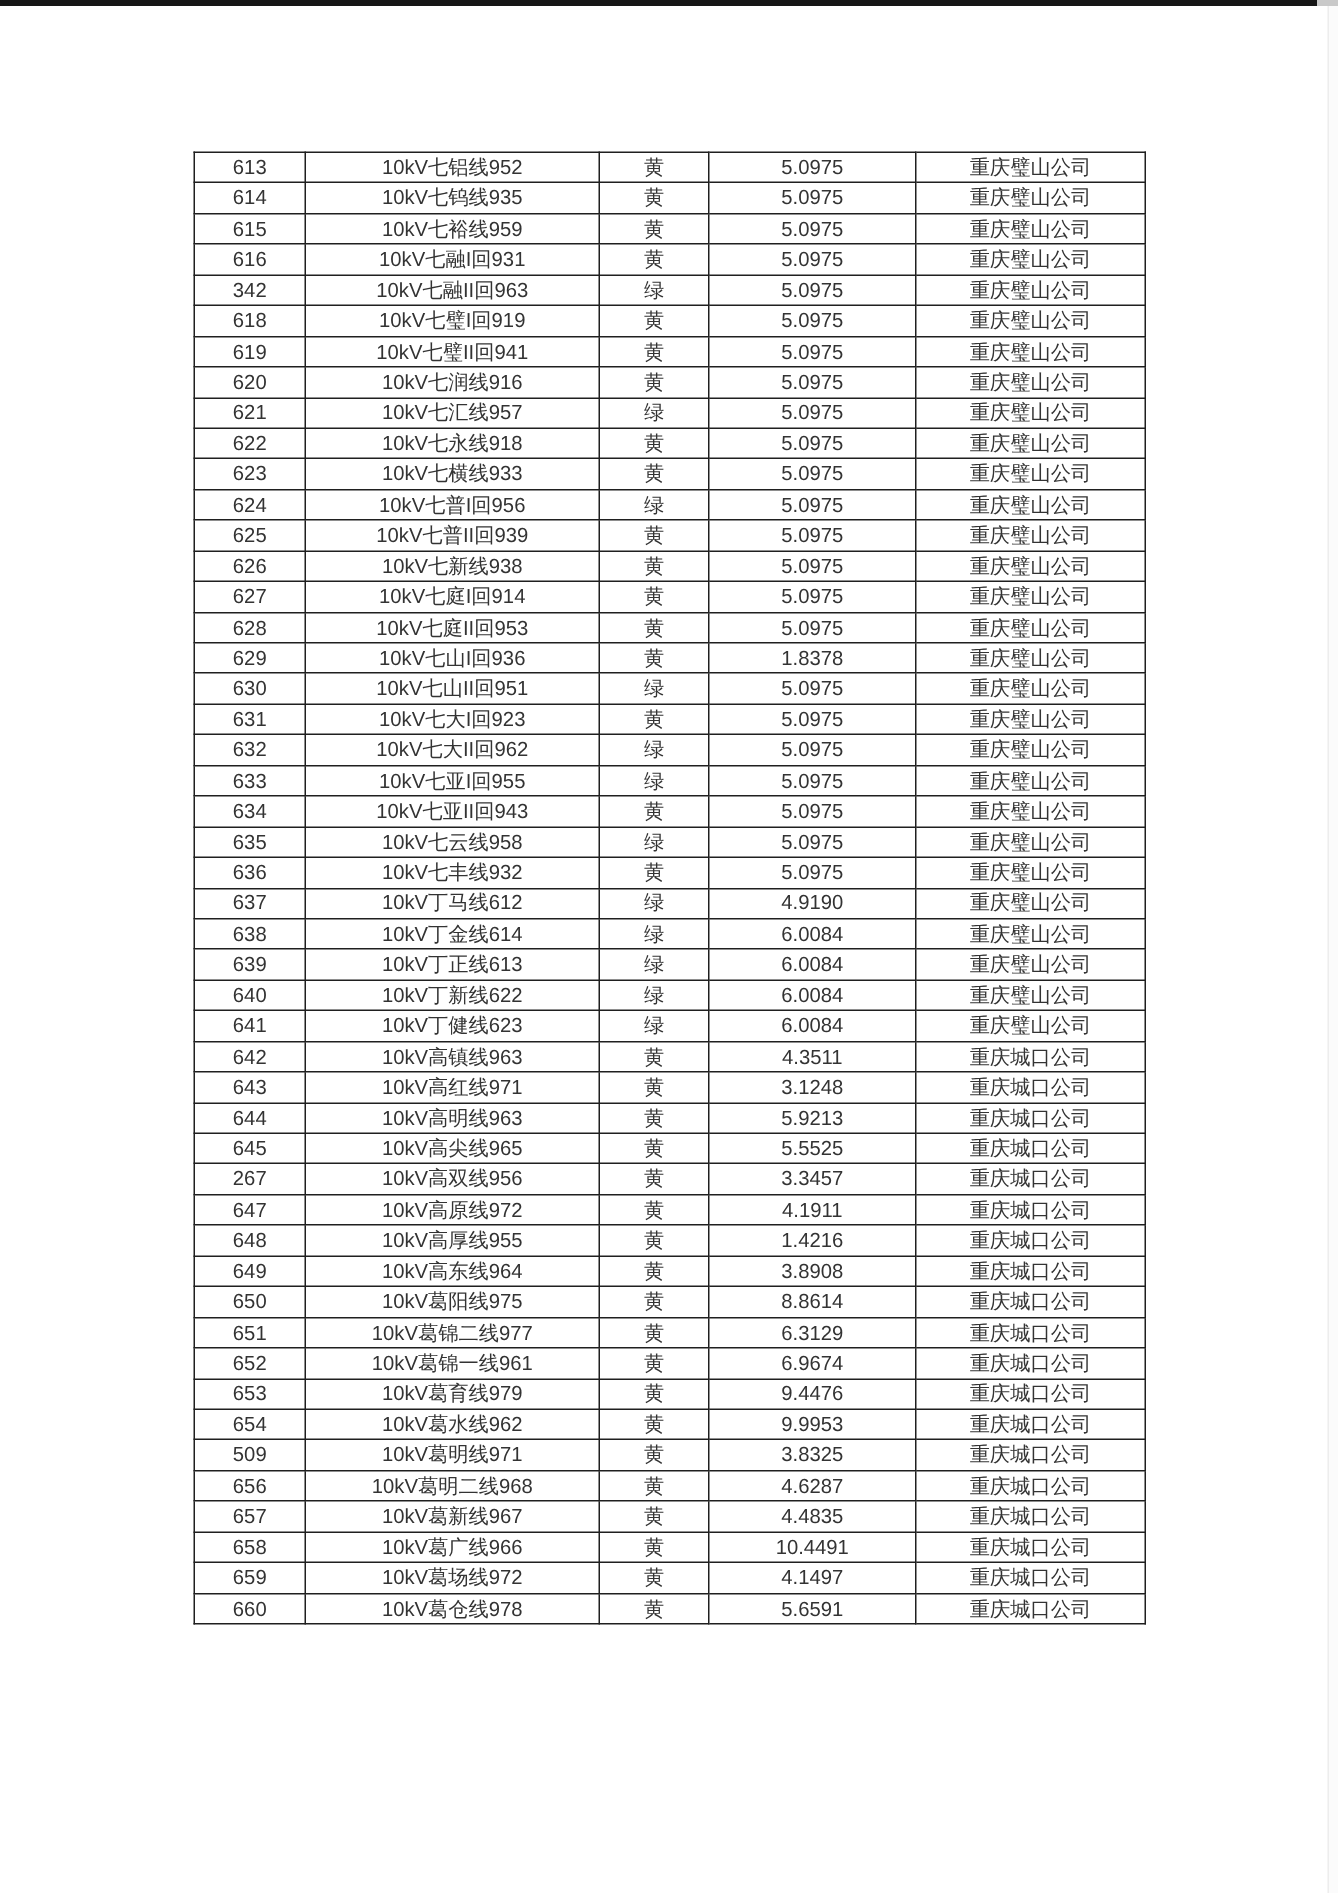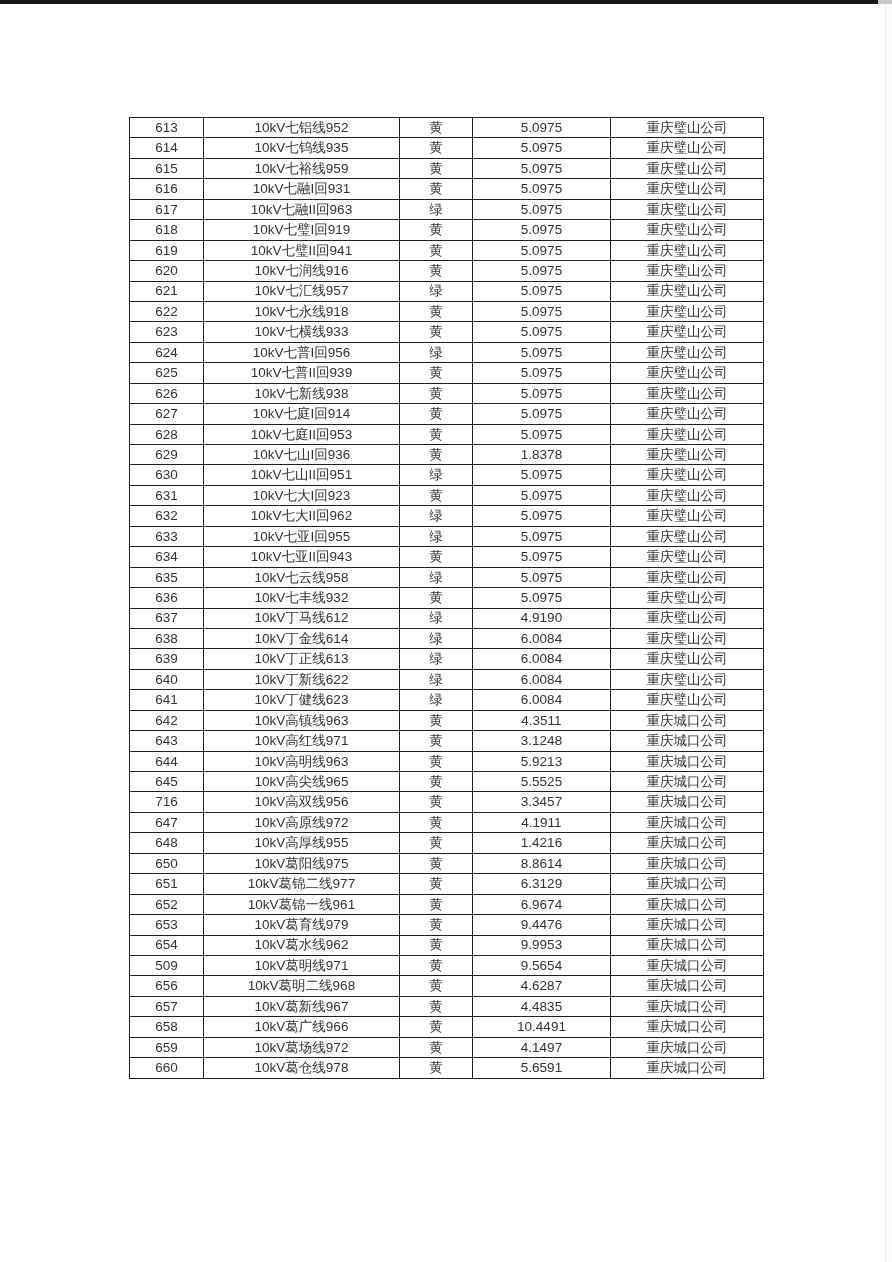--- a/index.html
+++ b/index.html
@@ -24,21 +24,21 @@
   }
   .page-edge {
     position: absolute;
     top: 4px; right: 0;
     width: 7px; height: 1258px;
     background: #fbfbfb;
     border-left: 1px solid #ededed;
   }
   table.data-table {
     position: absolute;
-    left: 129px; top: 117px;
+    left: 129px; top: 101px;
     width: 634px;
     border-collapse: collapse;
     table-layout: fixed;
   }
   table.data-table td {
     border: 1px solid #1f1f1f;
     height: 20.45px;
     text-align: center;
     vertical-align: middle;
     font-size: 13.5px;
@@ -92,21 +92,21 @@
         <td>重庆璧山公司</td>
       </tr>
       <tr>
         <td>616</td>
         <td>10kV七融I回931</td>
         <td>黄</td>
         <td>5.0975</td>
         <td>重庆璧山公司</td>
       </tr>
       <tr>
-        <td>617</td>
+        <td>342</td>
         <td>10kV七融II回963</td>
         <td>绿</td>
         <td>5.0975</td>
         <td>重庆璧山公司</td>
       </tr>
       <tr>
         <td>618</td>
         <td>10kV七璧I回919</td>
         <td>黄</td>
         <td>5.0975</td>
@@ -295,41 +295,48 @@
         <td>重庆城口公司</td>
       </tr>
       <tr>
         <td>645</td>
         <td>10kV高尖线965</td>
         <td>黄</td>
         <td>5.5525</td>
         <td>重庆城口公司</td>
       </tr>
       <tr>
-        <td>716</td>
+        <td>267</td>
         <td>10kV高双线956</td>
         <td>黄</td>
         <td>3.3457</td>
         <td>重庆城口公司</td>
       </tr>
       <tr>
         <td>647</td>
         <td>10kV高原线972</td>
         <td>黄</td>
         <td>4.1911</td>
         <td>重庆城口公司</td>
       </tr>
       <tr>
         <td>648</td>
         <td>10kV高厚线955</td>
         <td>黄</td>
         <td>1.4216</td>
         <td>重庆城口公司</td>
       </tr>
       <tr>
+        <td>649</td>
+        <td>10kV高东线964</td>
+        <td>黄</td>
+        <td>3.8908</td>
+        <td>重庆城口公司</td>
+      </tr>
+      <tr>
         <td>650</td>
         <td>10kV葛阳线975</td>
         <td>黄</td>
         <td>8.8614</td>
         <td>重庆城口公司</td>
       </tr>
       <tr>
         <td>651</td>
         <td>10kV葛锦二线977</td>
         <td>黄</td>
@@ -354,21 +361,21 @@
         <td>654</td>
         <td>10kV葛水线962</td>
         <td>黄</td>
         <td>9.9953</td>
         <td>重庆城口公司</td>
       </tr>
       <tr>
         <td>509</td>
         <td>10kV葛明线971</td>
         <td>黄</td>
-        <td>9.5654</td>
+        <td>3.8325</td>
         <td>重庆城口公司</td>
       </tr>
       <tr>
         <td>656</td>
         <td>10kV葛明二线968</td>
         <td>黄</td>
         <td>4.6287</td>
         <td>重庆城口公司</td>
       </tr>
       <tr>

